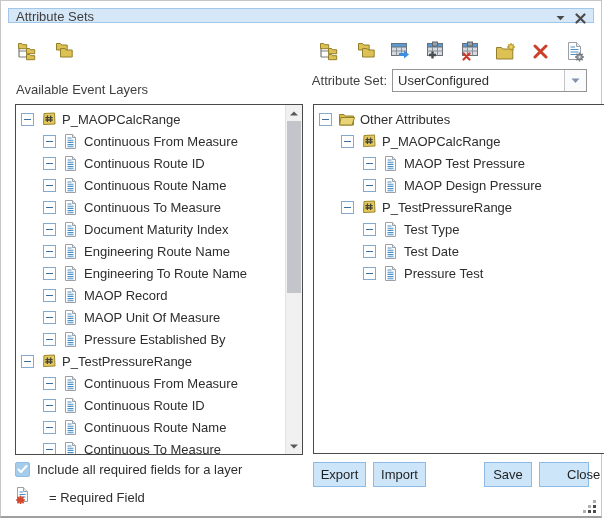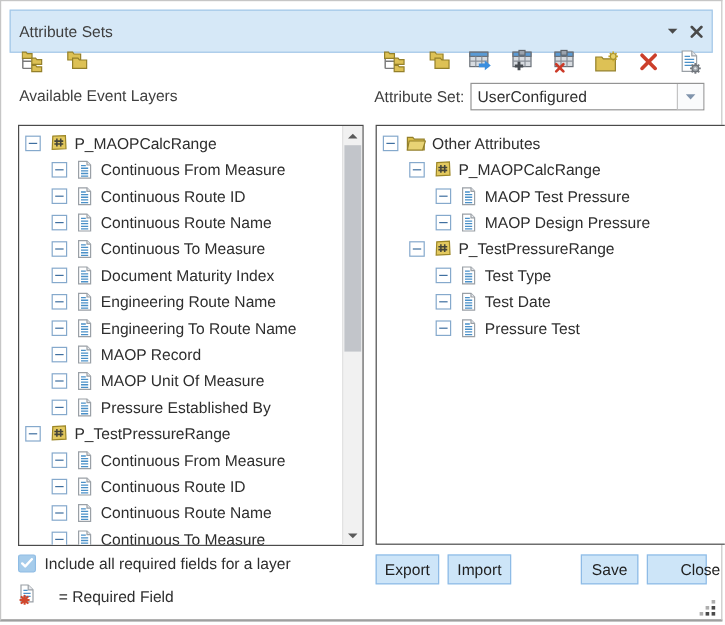--- a/index.html
+++ b/index.html
@@ -2,37 +2,37 @@
 <html><head>
 <meta charset="utf-8">
 <style>
   * { margin:0; padding:0; box-sizing:border-box; }
   html,body { width:604px; height:521px; }
   body { font-family:"Liberation Sans", sans-serif; background:#fff; color:#3f3f3f; }
   .dialog { position:relative; width:602px; height:518px; background:#fff;
             border:1px solid #c6c6c6; border-bottom:2px solid #9f9f9f; }
 
   
-  .titlebar { position:absolute; left:7px; top:7px; right:7px; height:36px;
-              background:#d6e8f7; border:1px solid #a3c7e8; display:flex; align-items:center; }
+  .titlebar { position:absolute; left:7px; top:7px; right:7px; height:15px;
+              background:#d6e8f7; border:1px solid #a3c7e8; display:flex; }
   .titlebar .title { margin-left:7px; font-size:13px; color:#3f3f3f; flex:1; }
   .tb-btn { width:18px; height:18px; display:flex; align-items:center; justify-content:center; cursor:pointer; }
   .tb-btn.caret { margin-right:2px; }
   .tb-btn.close { margin-right:4px; }
 
   
   .toolbar { position:absolute; top:37px; left:16px; right:14px; height:26px;
              display:flex; justify-content:space-between; align-items:center; }
   .tool-group { display:flex; align-items:center; }
   .tool-group.left { gap:12px; }
   .tool-group.right { gap:12px; }
   .tool { width:23px; height:22px; display:flex; align-items:center; justify-content:center; cursor:pointer; }
 
   
-  .left-label { position:absolute; left:15px; top:71px; font-size:13px; color:#3f3f3f; }
+  .left-label { position:absolute; left:15px; top:81px; font-size:13px; color:#3f3f3f; }
   .attrset { position:absolute; top:68px; right:14px; display:flex; align-items:center; }
   .attrset .lbl { font-size:13px; margin-right:5px; color:#3f3f3f; }
   .combo { width:195px; height:23px; border:1px solid #949494; background:#fff;
            display:flex; align-items:stretch; }
   .combo .val { flex:1; font-size:13px; padding:3px 0 0 5px; color:#303030; }
   .combo .arrow-btn { width:22px; border-left:1px solid #c4c4c4; background:#fafbfc;
                       display:flex; align-items:center; justify-content:center; cursor:pointer; }
 
   
   .panel { position:absolute; top:103px; background:#fff; border:1px solid #4a4a4a; overflow:hidden; }

